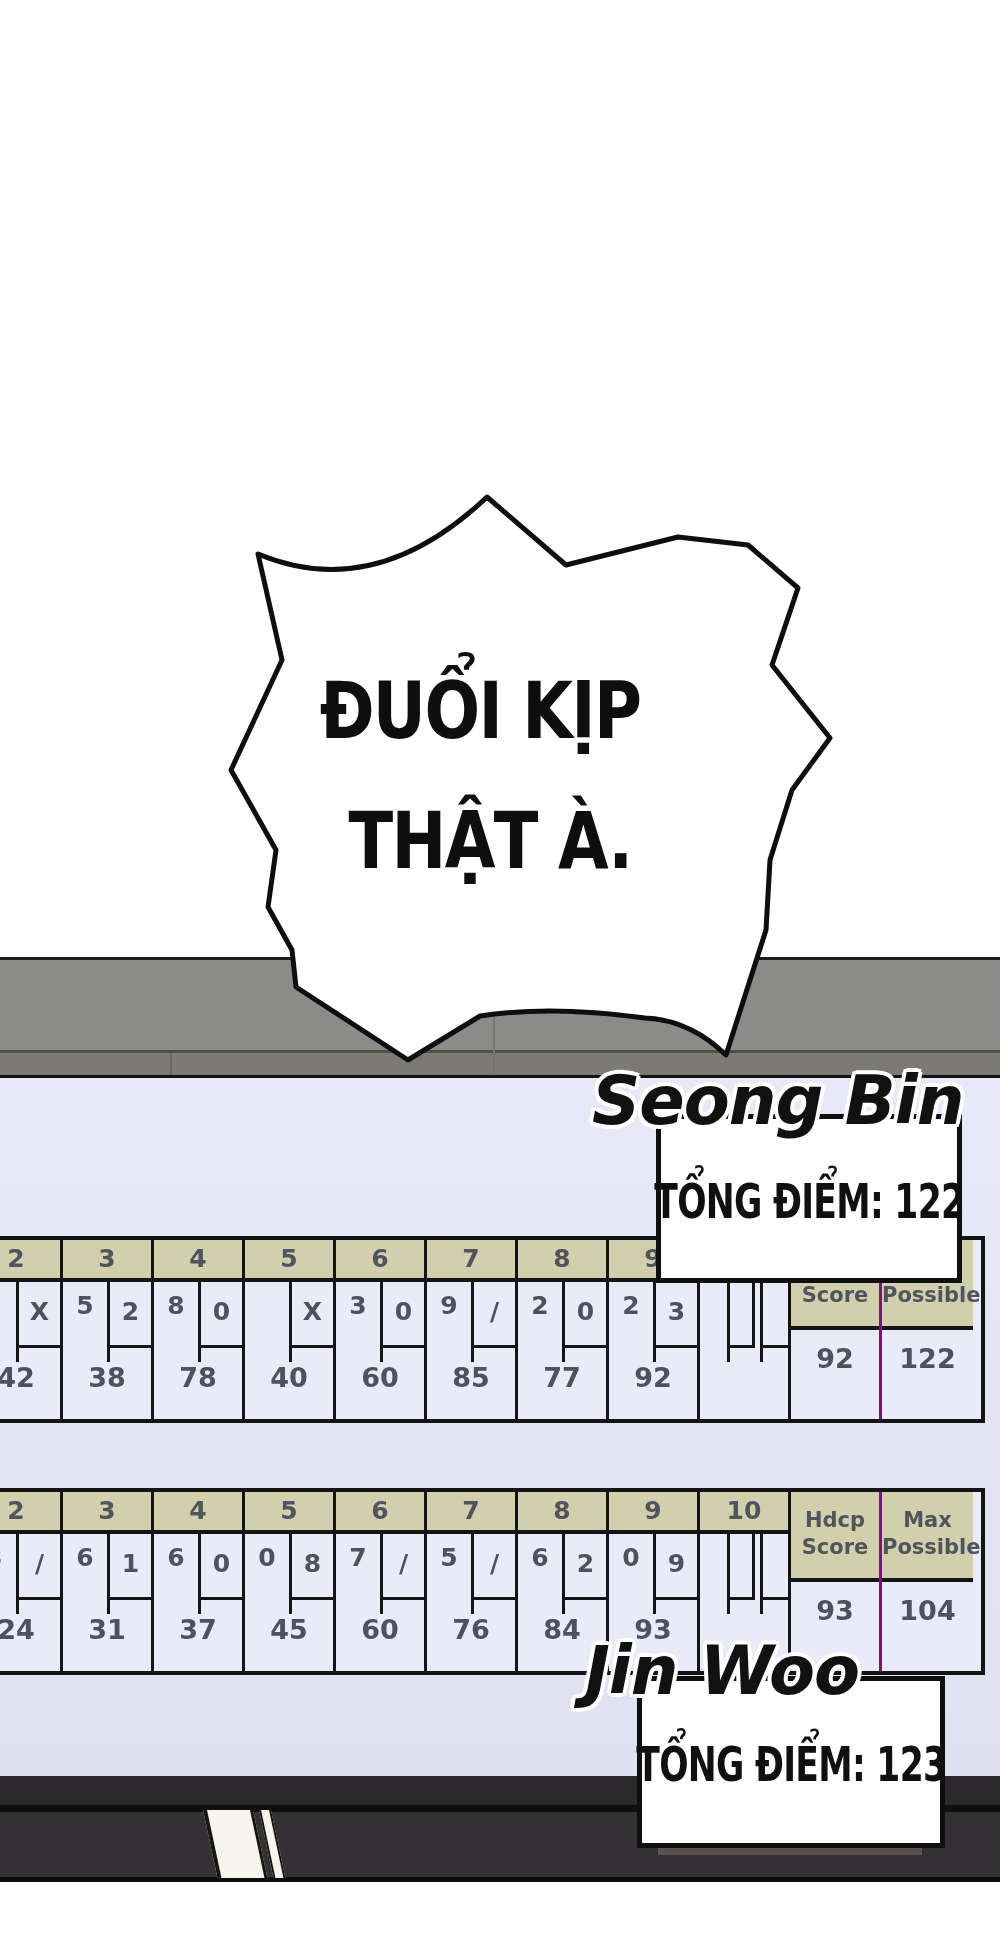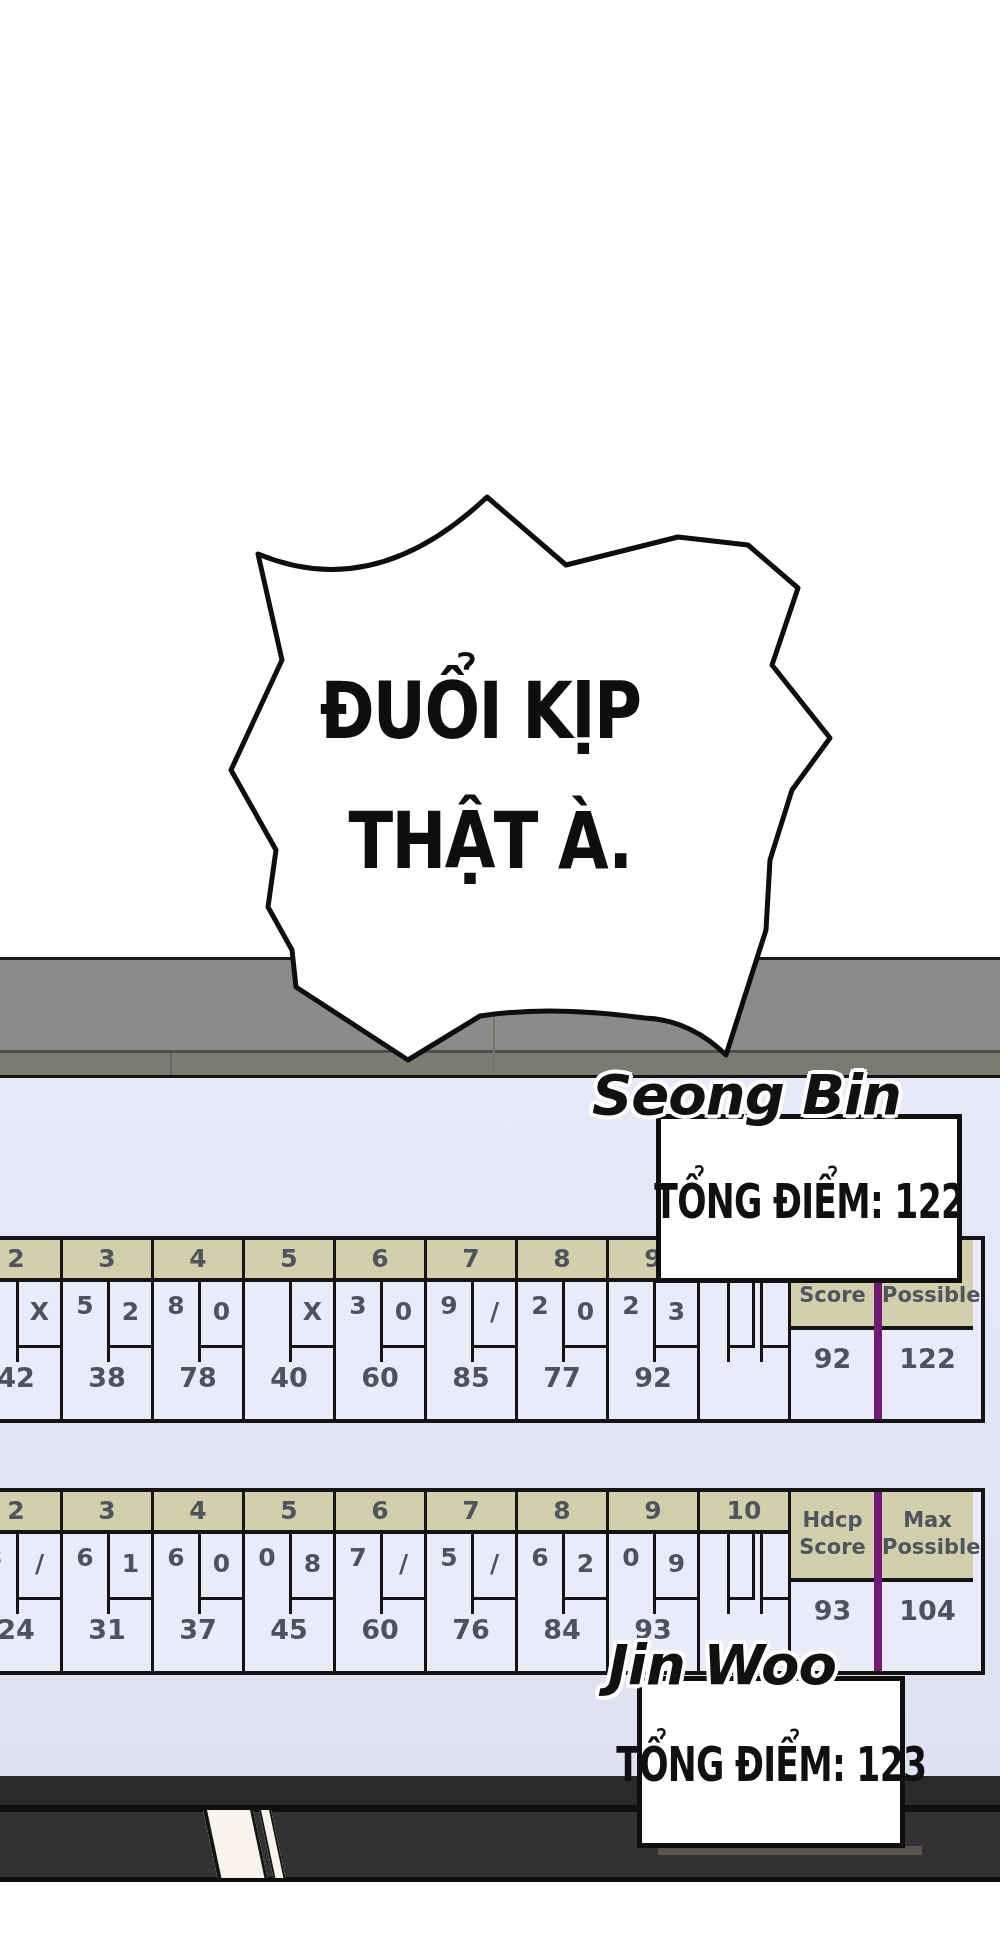--- a/index.html
+++ b/index.html
@@ -30,37 +30,37 @@
   .t1{position:absolute;left:0;top:9px;width:44px;text-align:center;font-size:25px;font-weight:bold;color:#4d525e;}
   .t2box{position:absolute;right:0;top:0;width:44px;height:66px;border-left:3px solid #141414;
          border-bottom:3px solid #141414;box-sizing:border-box;text-align:center;line-height:60px;
          font-size:25px;font-weight:bold;color:#4d525e;}
   .stub{position:absolute;left:-3px;bottom:-17px;width:3px;height:17px;background:#141414;}
   .fscore{position:absolute;left:0;right:0;top:80px;text-align:center;font-size:27px;font-weight:bold;color:#4d525e;}
   .tb{position:absolute;top:0;height:66px;border-left:3px solid #141414;border-bottom:3px solid #141414;
       box-sizing:border-box;}
   .tbA{right:33px;width:28px;border-right:3px solid #141414;}
   .tbB{right:0;width:28px;}
-  .hcol{position:relative;width:91px;flex:0 0 91px;border-right:8px solid #701a75;box-sizing:border-box;}
+  .hcol{position:relative;width:91px;flex:0 0 91px;border-right:3px solid #701a75;box-sizing:border-box;}
   .hcol.last{border-right:none;}
   .hhead{height:90px;border-bottom:4px solid #141414;background:#d2cfad;text-align:center;
          font-size:21px;font-weight:bold;color:#50545c;padding-top:15px;line-height:27px;box-sizing:border-box;}
   .hval{text-align:center;padding-top:13px;font-size:27px;font-weight:bold;color:#4d525e;}
 
   
   .cap{position:absolute;background:#ffffff;border:5px solid #0f0f0f;display:flex;
        align-items:center;justify-content:center;box-sizing:border-box;}
   .cap1{left:656px;top:1114px;width:306px;height:169px;}
-  .cap2{left:637px;top:1676px;width:268px;height:172px;}
+  .cap2{left:637px;top:1676px;width:308px;height:172px;}
   .captext{font-size:48px;font-weight:bold;color:#101010;white-space:nowrap;
            transform:scaleX(.72);letter-spacing:-1px;padding-top:4px;}
   .cap2shadow{position:absolute;left:658px;top:1846px;width:264px;height:9px;background:#59534e;}
 
   
-  .pname{position:absolute;width:300px;text-align:center;font-size:56px;font-weight:bold;
+  .pname{position:absolute;width:300px;text-align:center;font-size:67px;font-weight:bold;
          font-style:italic;color:#111;white-space:nowrap;letter-spacing:-1px;
          text-shadow:-3px -3px 0 #fff,3px -3px 0 #fff,-3px 3px 0 #fff,3px 3px 0 #fff,
                      -4px 0 0 #fff,4px 0 0 #fff,0 -4px 0 #fff,0 4px 0 #fff;}
   .pname1{left:592px;top:1062px;}
   .pname2{left:572px;top:1632px;}
 
   
   .bubble-svg{position:absolute;left:180px;top:475px;width:680px;height:610px;}
   .bline{position:absolute;width:600px;text-align:center;font-weight:bold;color:#0e0e0e;
          white-space:nowrap;transform:scaleX(.84);letter-spacing:-2px;font-size:78px;}

